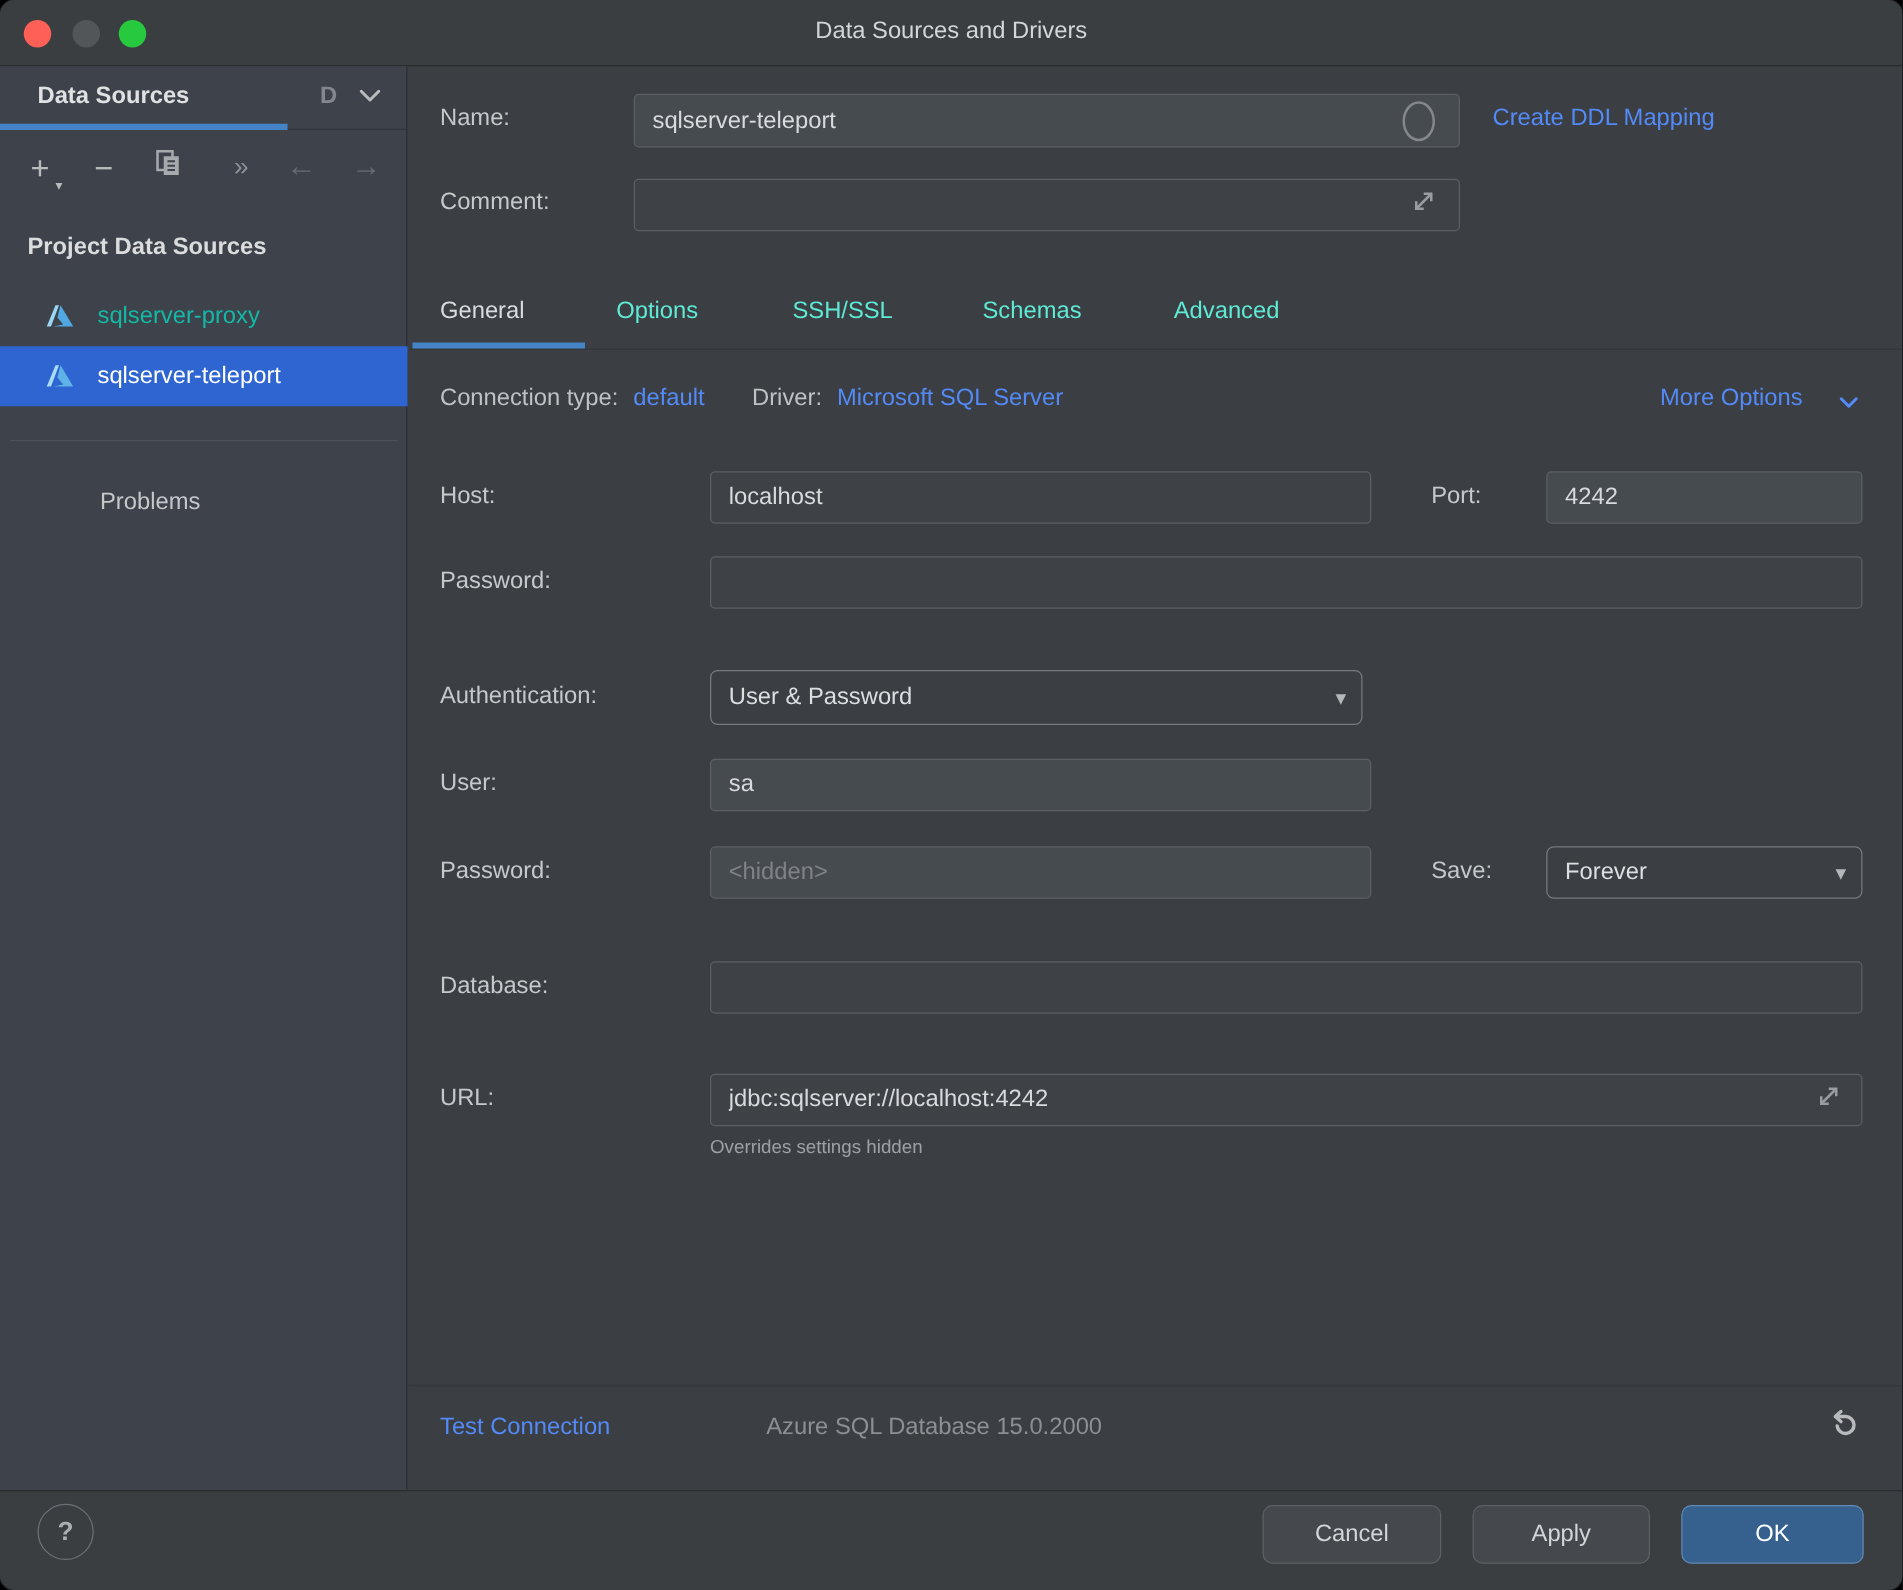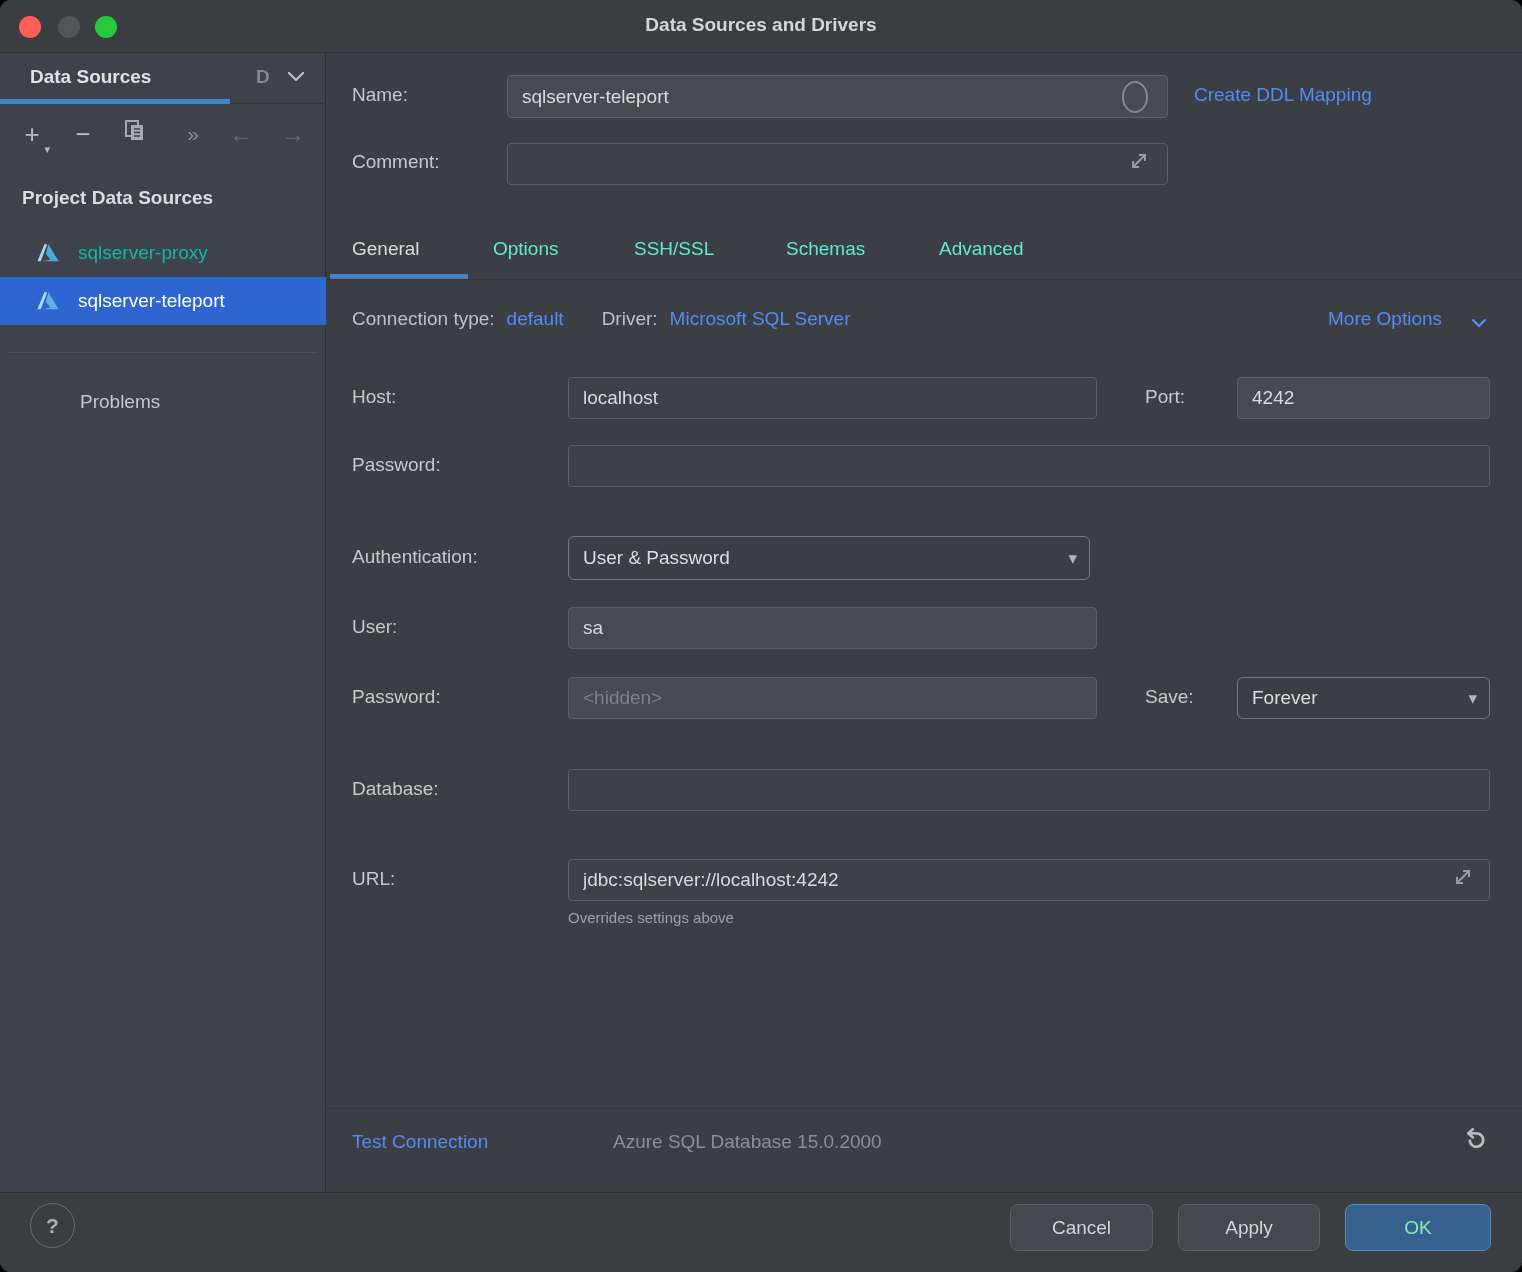--- a/index.html
+++ b/index.html
@@ -5,21 +5,21 @@
   html,body{margin:0;padding:0;background:#000;font-family:"Liberation Sans",sans-serif;}
   .window{position:relative;width:1522px;height:1272px;background:#3B3F43;border-radius:12px;overflow:hidden;box-shadow:0 0 0 1px #1b1d1f;}
   .abs{position:absolute;}
 
   
   .titlebar{position:absolute;left:0;top:0;width:1522px;height:53px;background:#3A3E41;border-bottom:1px solid #2A2D2F;box-sizing:border-box;}
   .tl{position:absolute;top:16px;width:22px;height:22px;border-radius:50%;}
   .tl.red{left:19px;background:#FE5F57;}
   .tl.gray{left:58px;background:#535659;}
   .tl.green{left:95px;background:#27C93F;}
-  .win-title{position:absolute;left:0;right:0;top:14px;text-align:center;font-size:19px;font-weight:bold;color:#D3D5D6;}
+  .win-title{position:absolute;left:0;right:0;top:14px;text-align:center;font-size:19px;font-weight:normal;color:#D3D5D6;}
 
   
   .sidebar{position:absolute;left:0;top:53px;width:326px;height:1139px;background:#3E434B;border-right:1px solid #2A2D2F;box-sizing:border-box;}
   .sb-header{position:absolute;left:0;top:0;width:326px;height:51px;border-bottom:1px solid #33363A;box-sizing:border-box;}
   .sb-tab-title{position:absolute;left:30px;top:13px;font-size:19px;font-weight:bold;color:#E0E1E3;}
   .sb-trunc{position:absolute;left:256px;top:13px;width:15px;overflow:hidden;font-size:19px;font-weight:bold;color:#84878B;white-space:nowrap;}
   .sb-chevron{position:absolute;left:286px;top:17px;width:20px;height:16px;background:none;border:none;padding:0;cursor:pointer;}
   .sb-underline{position:absolute;left:0;top:46px;width:230px;height:5px;background:#4383C6;}
   .tbtn{position:absolute;top:62px;width:38px;height:38px;background:none;border:none;padding:0;color:#B9BCBE;font-size:26px;line-height:36px;text-align:center;cursor:pointer;font-family:inherit;}
   .tbtn .plus-caret{position:absolute;right:1px;bottom:-2px;font-size:11px;color:#B9BCBE;line-height:11px;}
@@ -52,21 +52,21 @@
   .hint{position:absolute;font-size:15px;color:#9EA1A4;}
   .status-text{position:absolute;font-size:19px;color:#8C9092;white-space:nowrap;}
   .icon-btn{background:none;border:none;padding:0;cursor:pointer;}
   .field-circle{position:absolute;width:26px;height:32px;border:2px solid #85888B;border-radius:50%;box-sizing:border-box;}
 
   
   .footer{position:absolute;left:0;top:1192px;width:1522px;height:80px;background:#3A3E41;border-top:1px solid #2A2D2F;box-sizing:border-box;}
   .help-btn{position:absolute;left:30px;top:10px;width:45px;height:45px;border-radius:50%;border:1px solid #6B6F73;background:none;color:#ACAFB1;font-size:21px;font-weight:bold;cursor:pointer;font-family:inherit;}
   .btn{position:absolute;top:11px;height:47px;border-radius:8px;font-size:19px;font-family:inherit;cursor:pointer;}
   .btn.plain{background:#45494D;border:1px solid #5D6165;color:#D3D5D7;}
-  .btn.primary{background:#36618F;border:1px solid #6189B3;color:#86efac;}
+  .btn.primary{background:#36618F;border:1px solid #6189B3;color:#ffffff;}
 </style>
 </head>
 <body>
 
 <div class="window">
 
   <div class="titlebar">
     <span class="tl red"></span>
     <span class="tl gray"></span>
     <span class="tl green"></span>
@@ -206,21 +206,21 @@
 
   <span class="flabel" style="left:352px;top:868px;">URL:</span>
   <input class="tinput" style="left: 568px; top: 859px; width: 922px; height: 42px; padding-right: 44px;" value="jdbc:sqlserver://localhost:4242">
   <span class="abs icon-btn" style="left:1452px;top:866px;">
     <svg width="22" height="22" viewBox="0 0 22 22">
       <line x1="5" y1="17" x2="17" y2="5" stroke="#9A9DA0" stroke-width="2"></line>
       <polyline points="11,5 17,5 17,11" fill="none" stroke="#9A9DA0" stroke-width="2"></polyline>
       <polyline points="11,17 5,17 5,11" fill="none" stroke="#9A9DA0" stroke-width="2"></polyline>
     </svg>
   </span>
-  <span class="hint" style="left:568px;top:909px;">Overrides settings above</span>
+  <span class="hint" style="left:568px;top:909px;">Overrides settings hidden</span>
 
   <div class="hdiv" style="left:327px;top:1108px;width:1195px;"></div>
   <button class="link" style="position:absolute;left:352px;top:1131px;">Test Connection</button>
   <span class="status-text" style="left:613px;top:1131px;">Azure SQL Database 15.0.2000</span>
   <button class="abs icon-btn" style="left:1460px;top:1125px;">
     <svg width="30" height="30" viewBox="0 0 24 24">
       <path d="M7.2 6.6 H13.2 A5.4 5.4 0 1 1 7.8 12.6" fill="none" stroke="#B8BABC" stroke-width="2.2" stroke-linecap="round"></path>
       <polyline points="10.2,3.4 6.6,6.6 10.2,9.8" fill="none" stroke="#B8BABC" stroke-width="2.2" stroke-linecap="round" stroke-linejoin="round"></polyline>
     </svg>
   </button>

